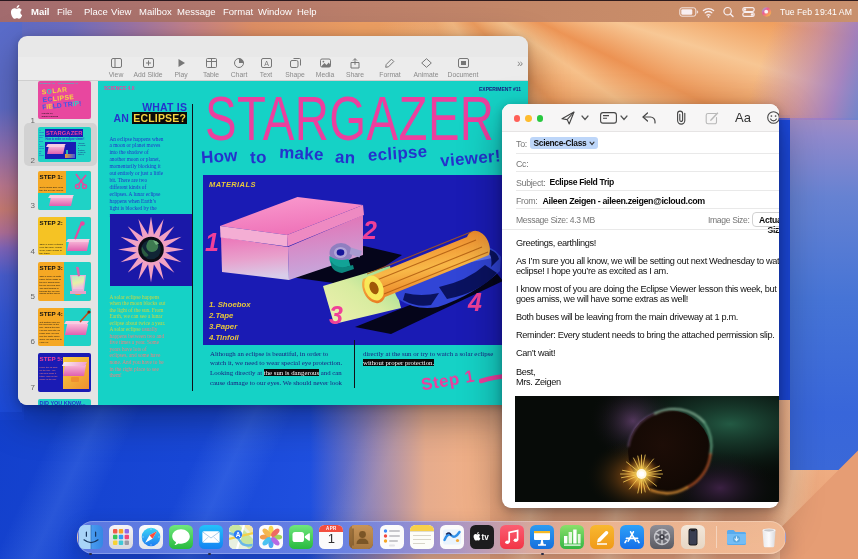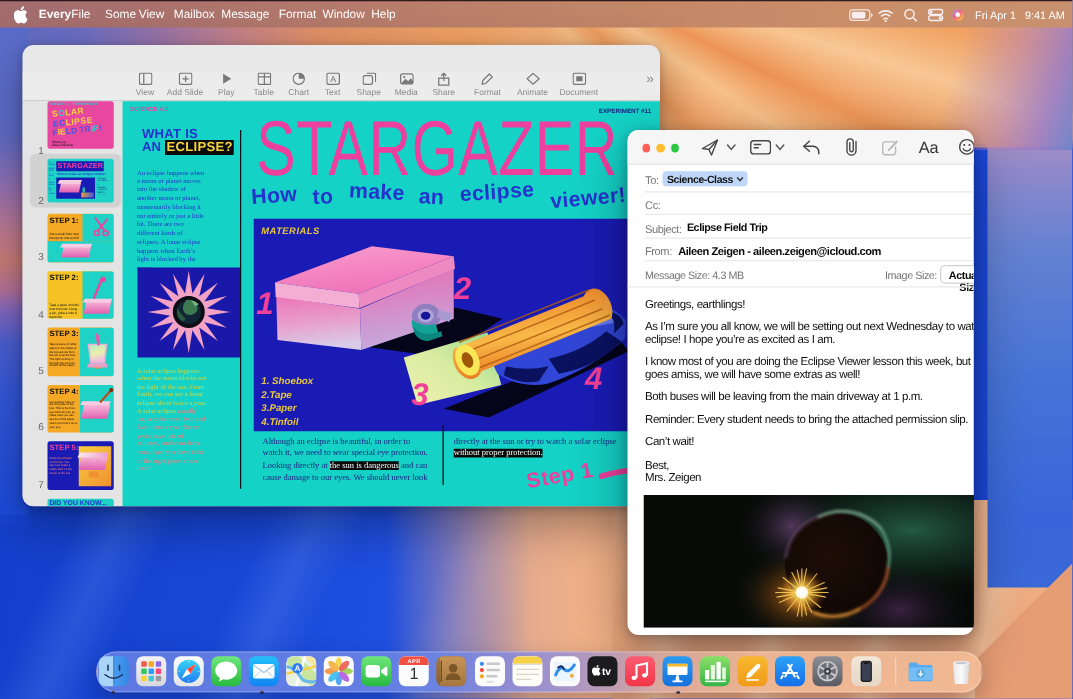--- a/index.html
+++ b/index.html
@@ -81,23 +81,23 @@
 
   <div class="abs" style="left:720px;top:18px;width:138px;height:102px;background:linear-gradient(108deg,rgba(175,128,190,0) 0%,rgba(175,128,190,0) 32%,rgba(175,128,190,.55) 62%,rgba(152,122,200,.85) 82%,rgba(112,130,205,.95) 98%,rgba(106,133,205,.97) 100%);"></div>
 
   <div class="abs" style="left:0;top:22px;width:22px;height:390px;background:linear-gradient(to bottom,#5a6cca 0%,#5e6cc8 22%,#9672b2 33%,#c07b92 42%,#cc7e76 48%,#b4729c 54%,#8468c0 58%,#4a60d4 65%,#3458da 75%,#2450dc 90%,#1c4cde 100%);"></div>
 </div>
 
 <div id="menubar">
   <div class="mi" style="left:11px;font-size:12px;"><svg width="11" height="22" viewBox="0 0 11 22">
         <path d="M7.6 6.1c-.5.6-1.3 1-2 .9-.1-.8.3-1.6.7-2.1.5-.6 1.3-1 2-1 .1.8-.3 1.6-.7 2.2zm.7 1.1c-1.1-.1-2 .6-2.6.6-.6 0-1.4-.6-2.3-.6-1.2 0-2.3.7-2.9 1.8-1.2 2.1-.3 5.3.9 7 .6.9 1.3 1.8 2.2 1.8.9 0 1.2-.6 2.3-.6 1.1 0 1.4.6 2.3.6.9 0 1.5-.8 2.1-1.7.7-1 .9-1.9.9-2-.1 0-1.8-.7-1.8-2.7 0-1.7 1.4-2.5 1.4-2.5-.8-1.2-2-1.7-2.5-1.7z" fill="#fff"></path>
       </svg></div>
-  <div class="mi" style="left:31px;font-weight:bold;">Every</div>
+  <div class="mi" style="left:31px;font-weight:bold;">Mail</div>
   <div class="mi" style="left:57px;">File</div>
-  <div class="mi" style="left:84px;">Some</div>
+  <div class="mi" style="left:84px;">Place</div>
   <div class="mi" style="left:111px;">View</div>
   <div class="mi" style="left:139px;">Mailbox</div>
   <div class="mi" style="left:177px;">Message</div>
   <div class="mi" style="left:223px;">Format</div>
   <div class="mi" style="left:258px;">Window</div>
   <div class="mi" style="left:297px;">Help</div>
 
   <div class="mi" style="left:679px;top:0;"><svg width="21" height="22" viewBox="0 0 21 22">
         <rect x="0.8" y="6.8" width="16" height="8.4" rx="2.2" fill="none" stroke="#f8eef0" stroke-opacity=".9" stroke-width="1"></rect>
         <rect x="2.3" y="8.3" width="11" height="5.4" rx="1.2" fill="#f8eef0"></rect>
@@ -128,21 +128,21 @@
           <linearGradient id="rb" x1="0" y1="0" x2="1" y2="1">
             <stop offset="0" stop-color="#7ac2f0"></stop>
             <stop offset=".4" stop-color="#f05a92"></stop>
             <stop offset=".75" stop-color="#f6a257"></stop>
             <stop offset="1" stop-color="#f3c14e"></stop>
           </linearGradient>
         </defs>
         <circle cx="5.5" cy="11" r="4.7" fill="url(#rb)"></circle>
         <circle cx="5.2" cy="10.7" r="1.9" fill="#f8f8f8"></circle>
       </svg></div>
-  <div class="mi" style="left:780px;font-size:8.7px;">Fri Apr 1</div>
+  <div class="mi" style="left:780px;font-size:8.7px;">Tue Feb 1</div>
   <div class="mi" style="left:820px;font-size:8.7px;">9:41 AM</div>
 </div>
 
 <div id="keynote">
   <div id="kn-toolbar">
     <div class="kt-item" style="left:78px;">
         <span class="ic"><svg width="11" height="10" viewBox="0 0 11 10">
             <rect x="0.5" y="0.5" width="10" height="9" rx="1.5" fill="none" stroke="#777"></rect>
             <line x1="4" y1="1" x2="4" y2="9" stroke="#777"></line>
           </svg></span>
@@ -328,21 +328,21 @@
 
     <div class="thumb" style="top:318px;background:#1fd2c6;height:6.5px;border-radius:2px 2px 0 0;">
       <div class="abs" style="left:2px;top:1px;font-size:5.5px;font-weight:bold;color:#2433cc;">DID YOU KNOW...</div>
     </div>
   </div>
   <div id="kn-slide">
 
     <div class="abs" style="left:6px;top:4.5px;font-size:5px;font-weight:bold;color:#f0409e;">SCIENCE 4.0</div>
     <div class="abs" style="left:381px;top:5px;font-size:5px;font-weight:bold;color:#1a1c80;">EXPERIMENT #11</div>
 
-    <div class="abs" style="left:15.5px;top:21px;font-size:10.5px;font-weight:bold;color:#2433cc;letter-spacing:0.2px;line-height:11px;">WHAT IS<br>AN <span style="background:#0a0a0a;color:#f5d33f;padding:0 1px;">ECLIPSE?</span></div>
+    <div class="abs" style="left:15.5px;top:21px;font-size:10.5px;font-weight:bold;color:#2433cc;letter-spacing:0.2px;line-height:11px;text-align:right;">WHAT IS<br>AN <span style="background:#0a0a0a;color:#f5d33f;padding:0 1px;">ECLIPSE?</span></div>
     <div class="abs" style="left:11.5px;top:55px;width:54px;font-size:5.3px;line-height:6.95px;color:#2433cc;font-family:'Liberation Serif',serif;">An eclipse happens when a moon or planet moves into the shadow of another moon or planet, momentarily blocking it out entirely or just a little bit. There are two different kinds of eclipses. A lunar eclipse happens when Earth’s light is blocked by the moon.</div>
 
     <div class="abs" style="left:11.5px;top:133px;width:82px;height:72px;background:#1a18a8;">
       <svg width="82" height="72" viewBox="0 0 82 72">
         <g transform="translate(41,35.5)">
           <g fill="#f2a2c4">
             <g id="sp">
                 <path d="M0 -33 L3.4 -12 L-3.4 -12 Z"></path>
               </g>
             <use href="#sp" transform="rotate(22.5)"></use>

